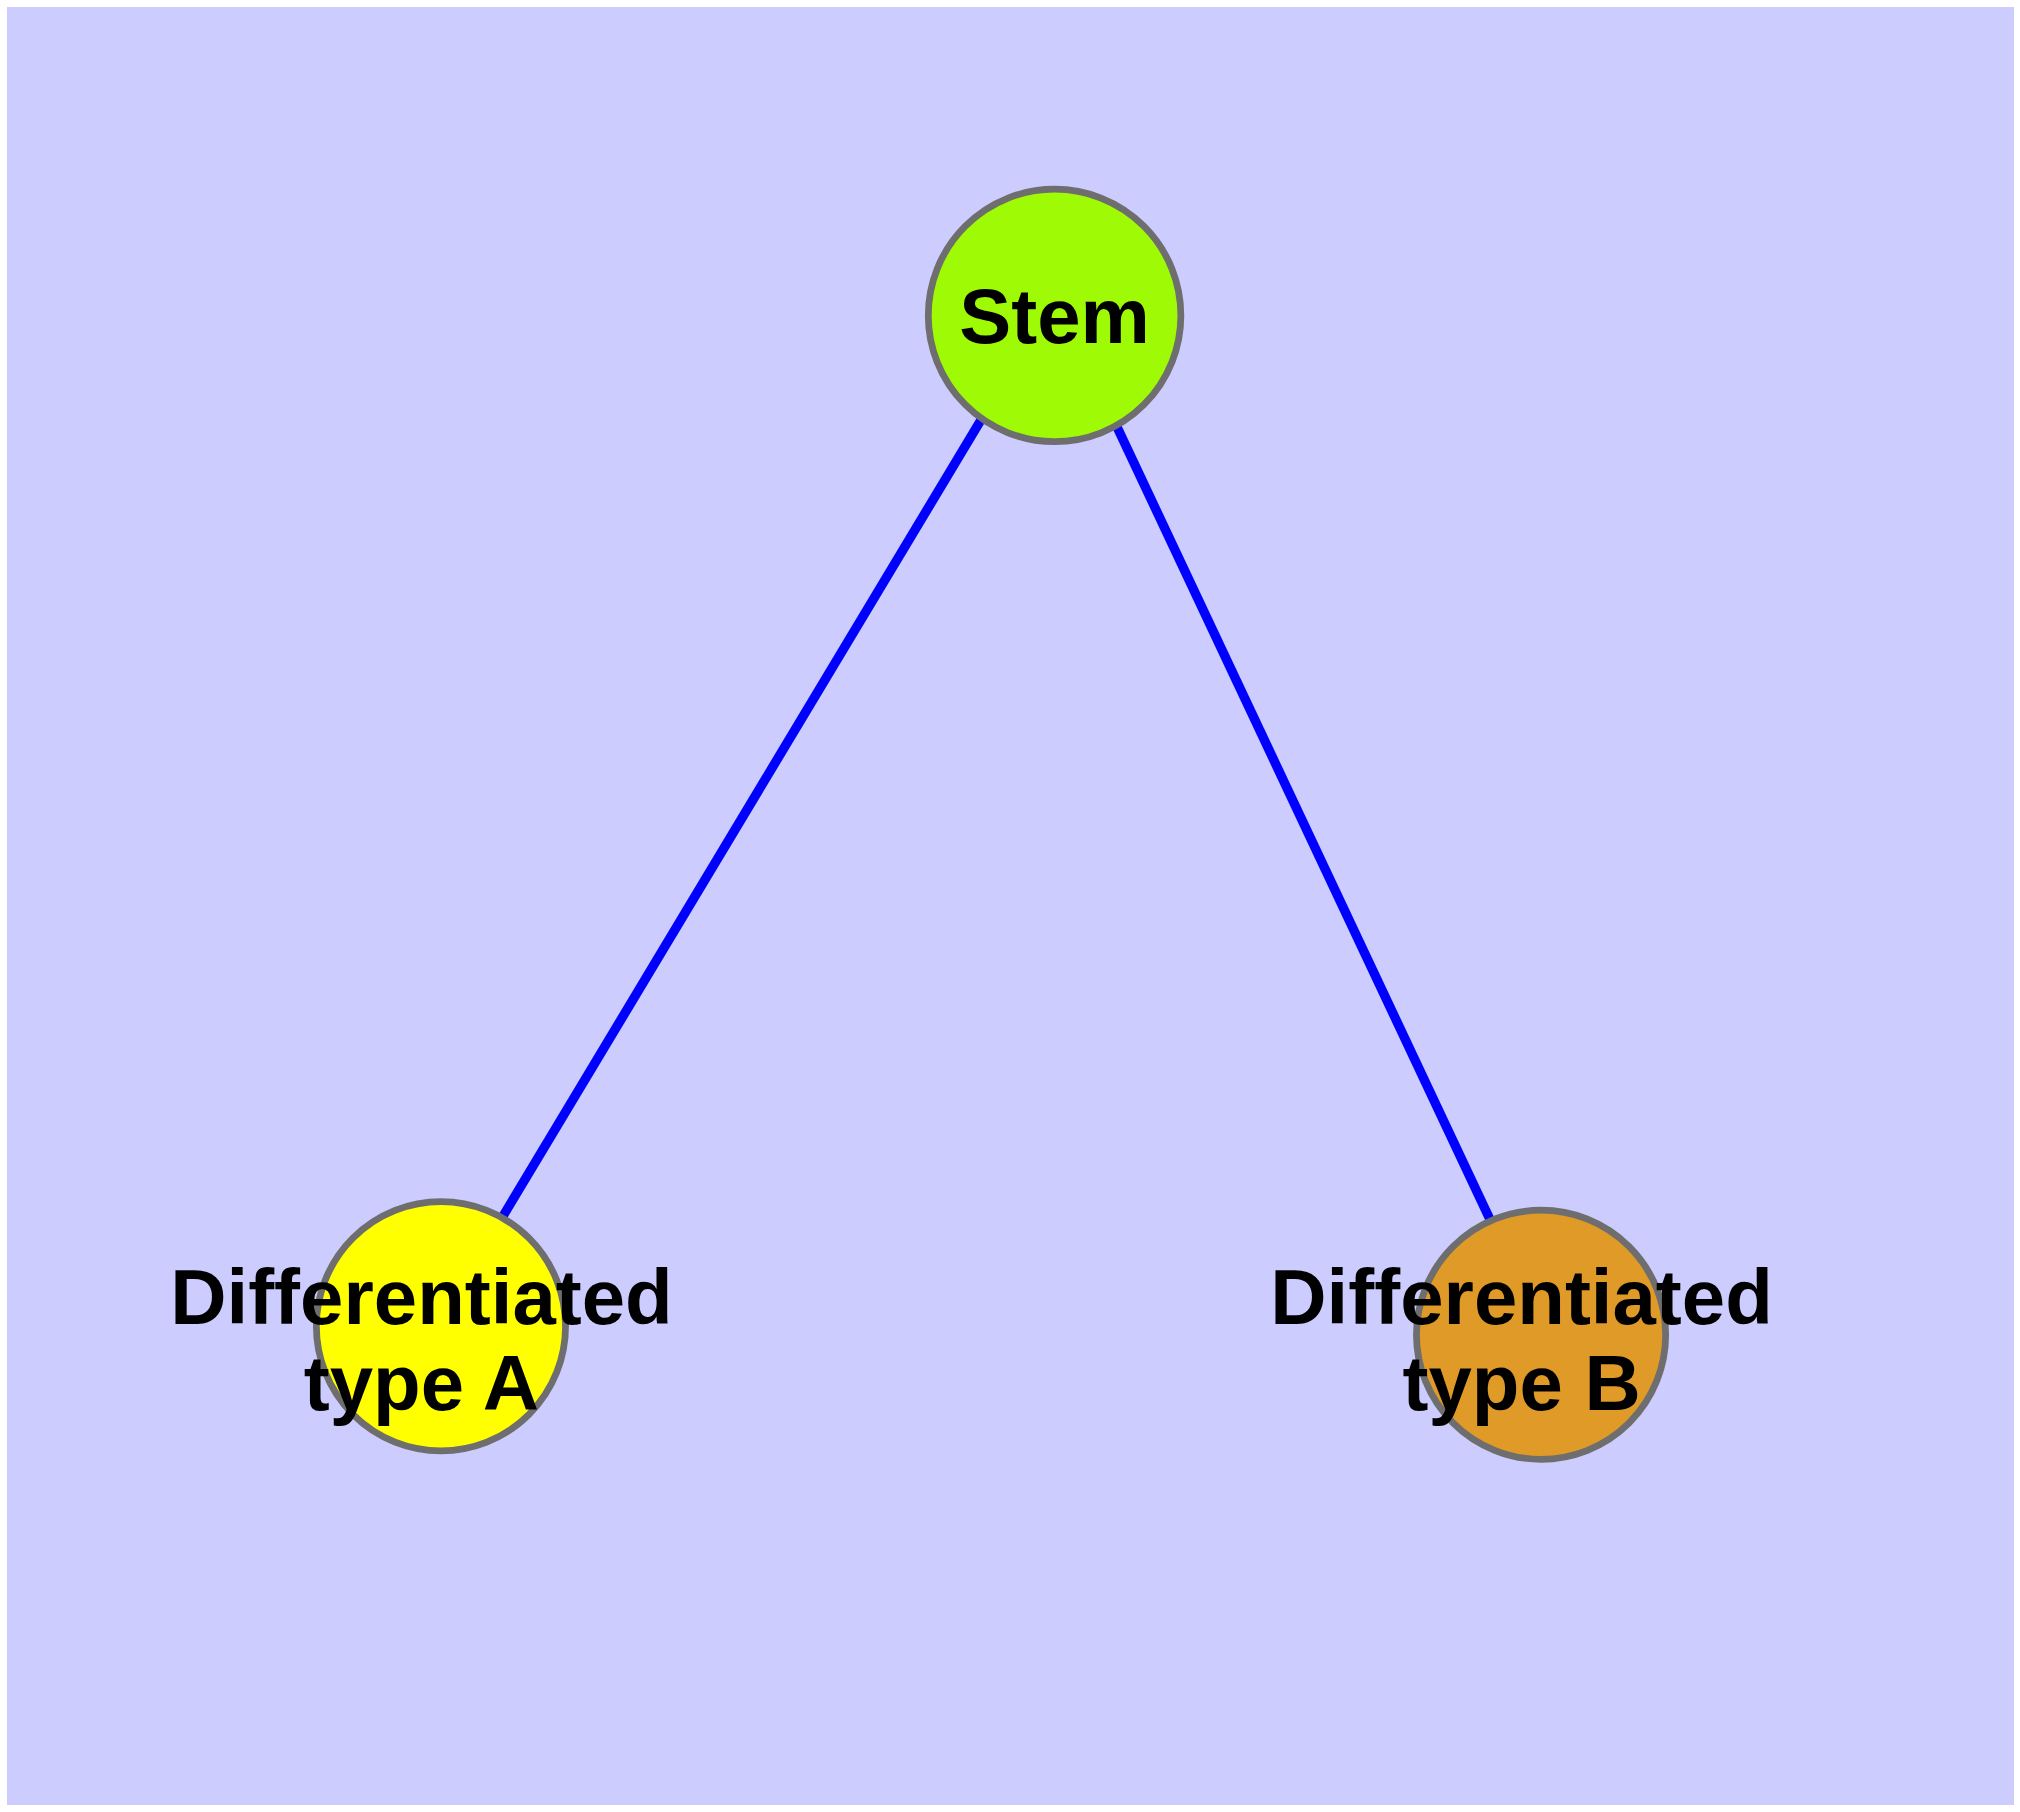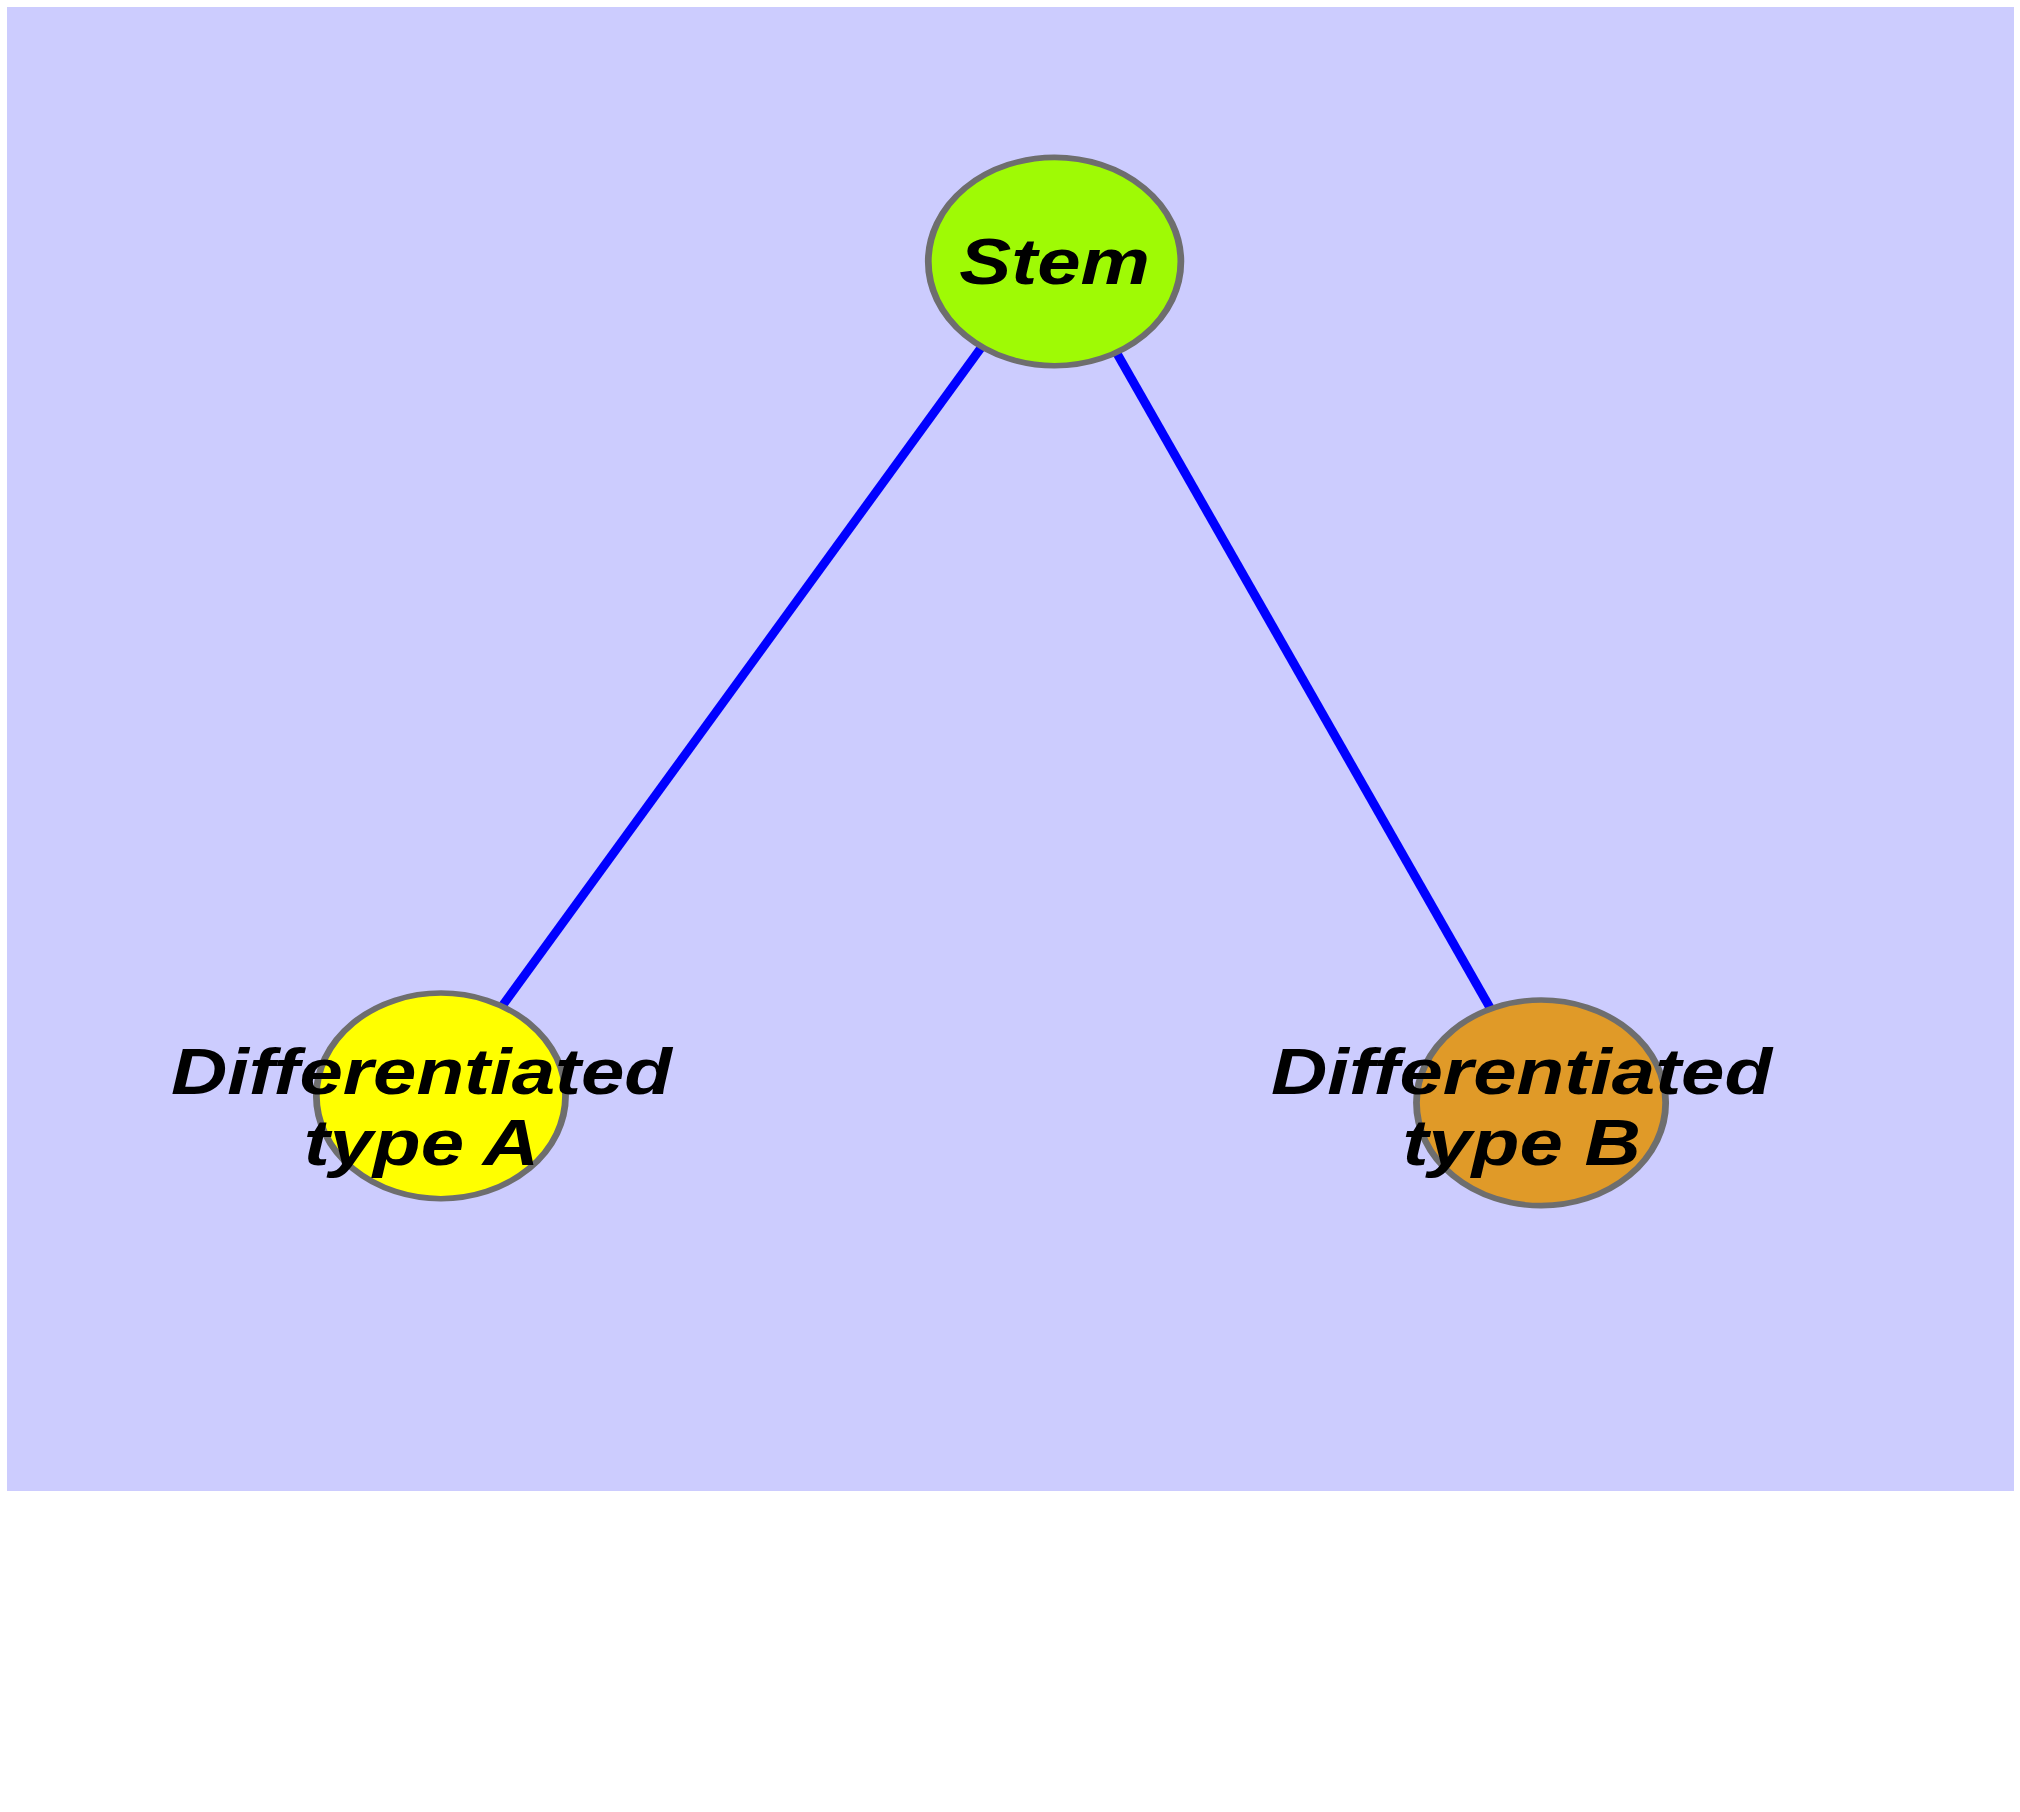--- a/index.html
+++ b/index.html
@@ -12,23 +12,22 @@
     width: 2021px;
     height: 1812px;
     background: #ffffff;
     overflow: hidden;
   }
   #plot-area {
     position: absolute;
     left: 6.8px;
     top: 6.8px;
     width: 2007px;
-    height: 1484px;
+    height: 1798px;
     background: #ccccfe;
-    font-style: italic;
   }
   #graph-svg {
     position: absolute;
     left: 0;
     top: 0;
     width: 100%;
     height: 100%;
     display: block;
   }
   .node-label {

